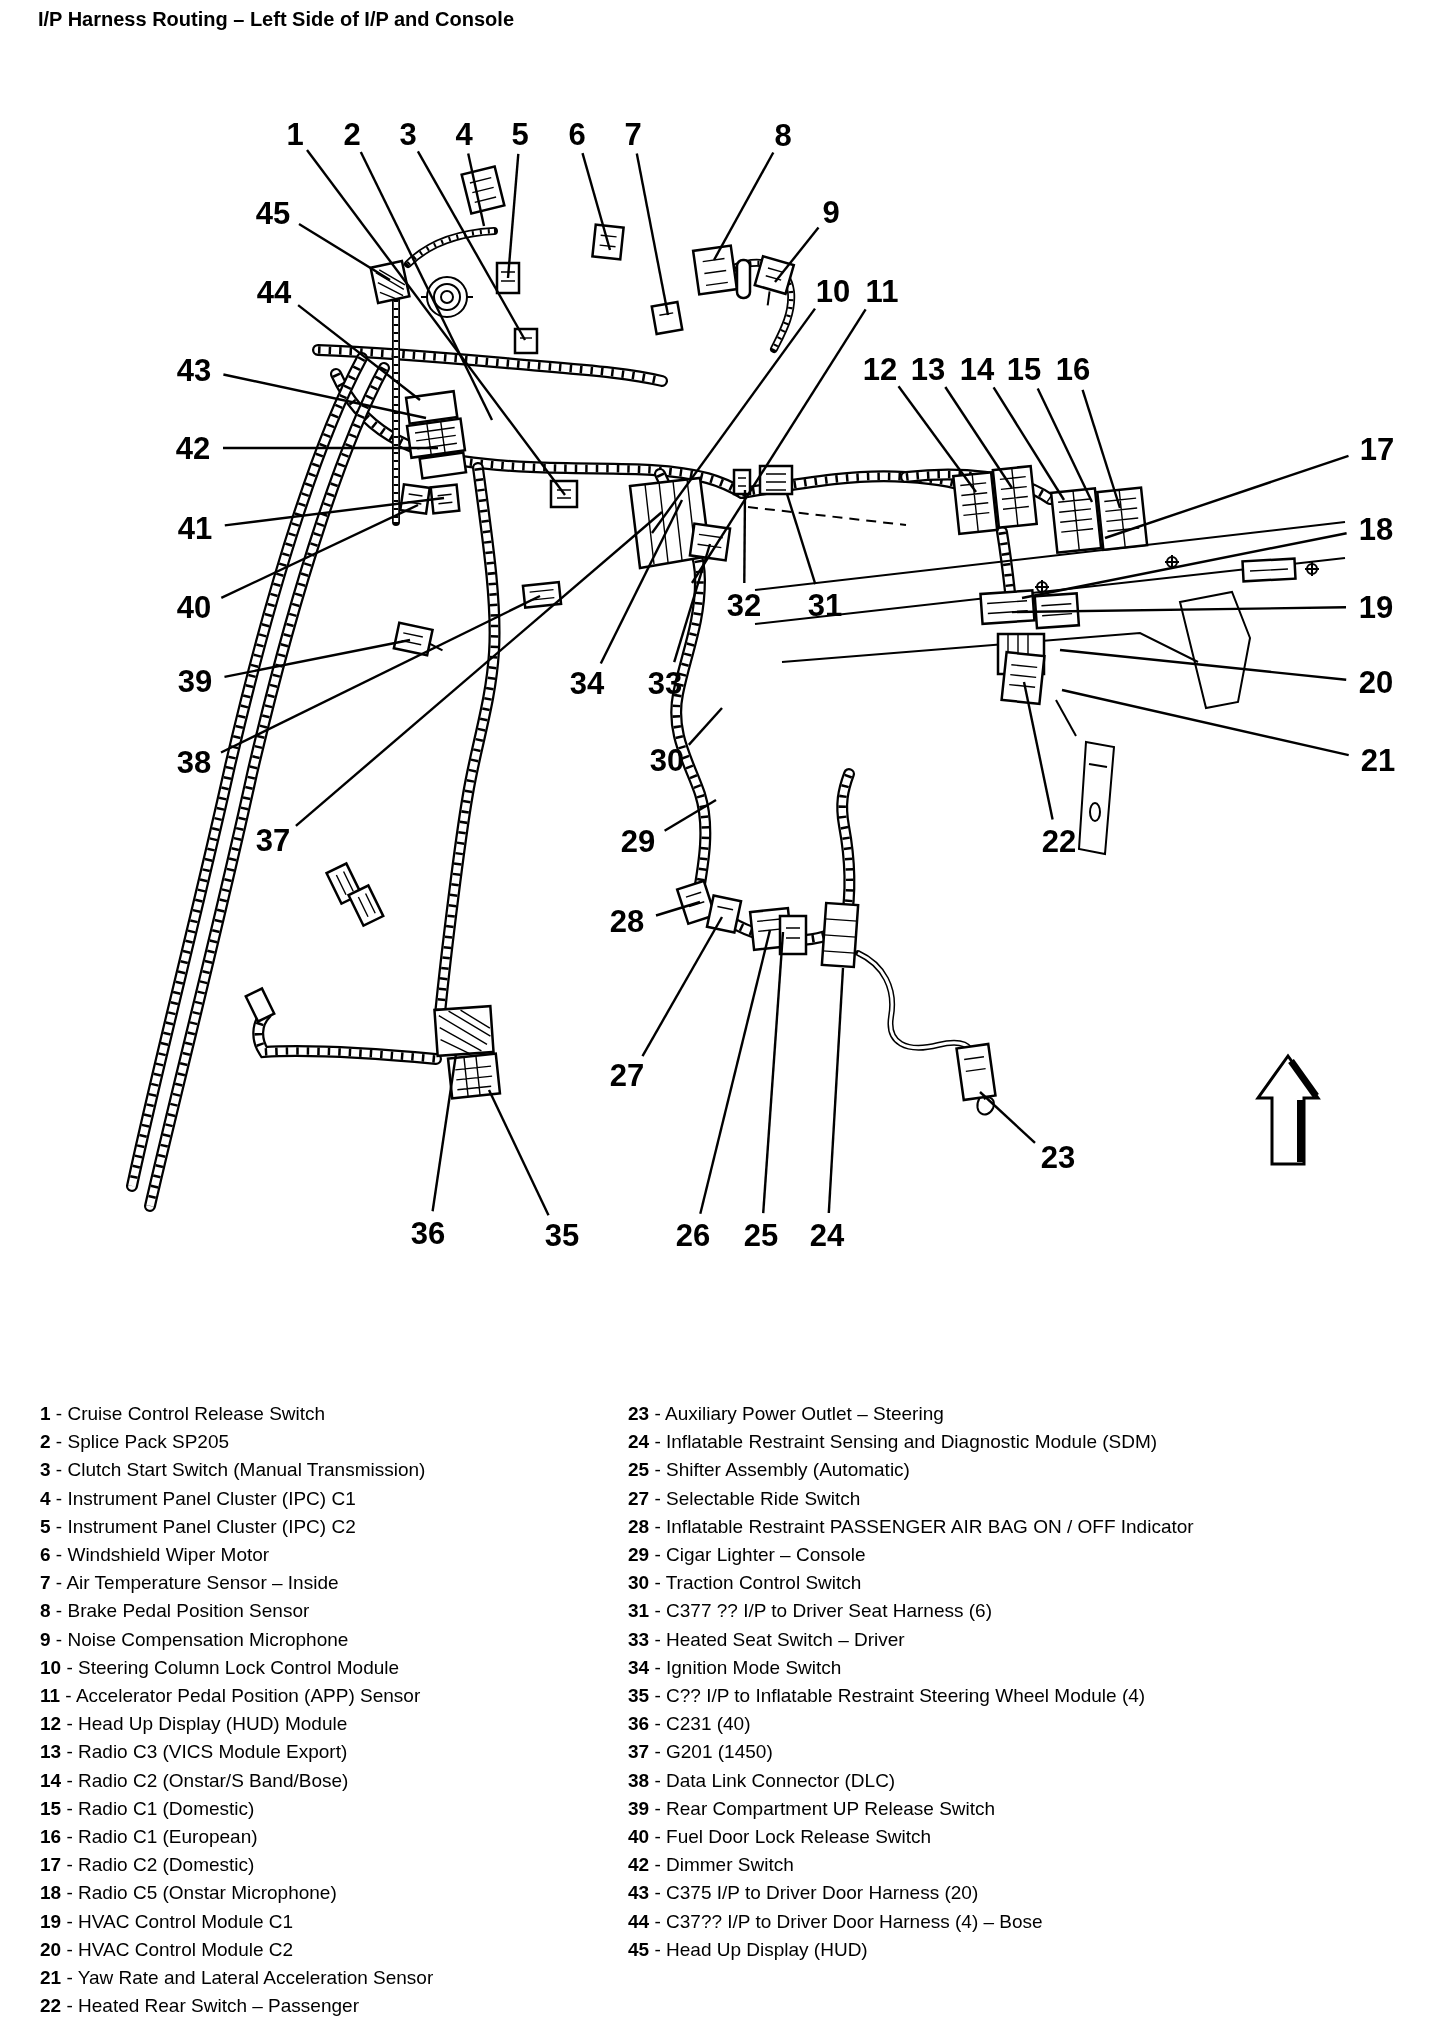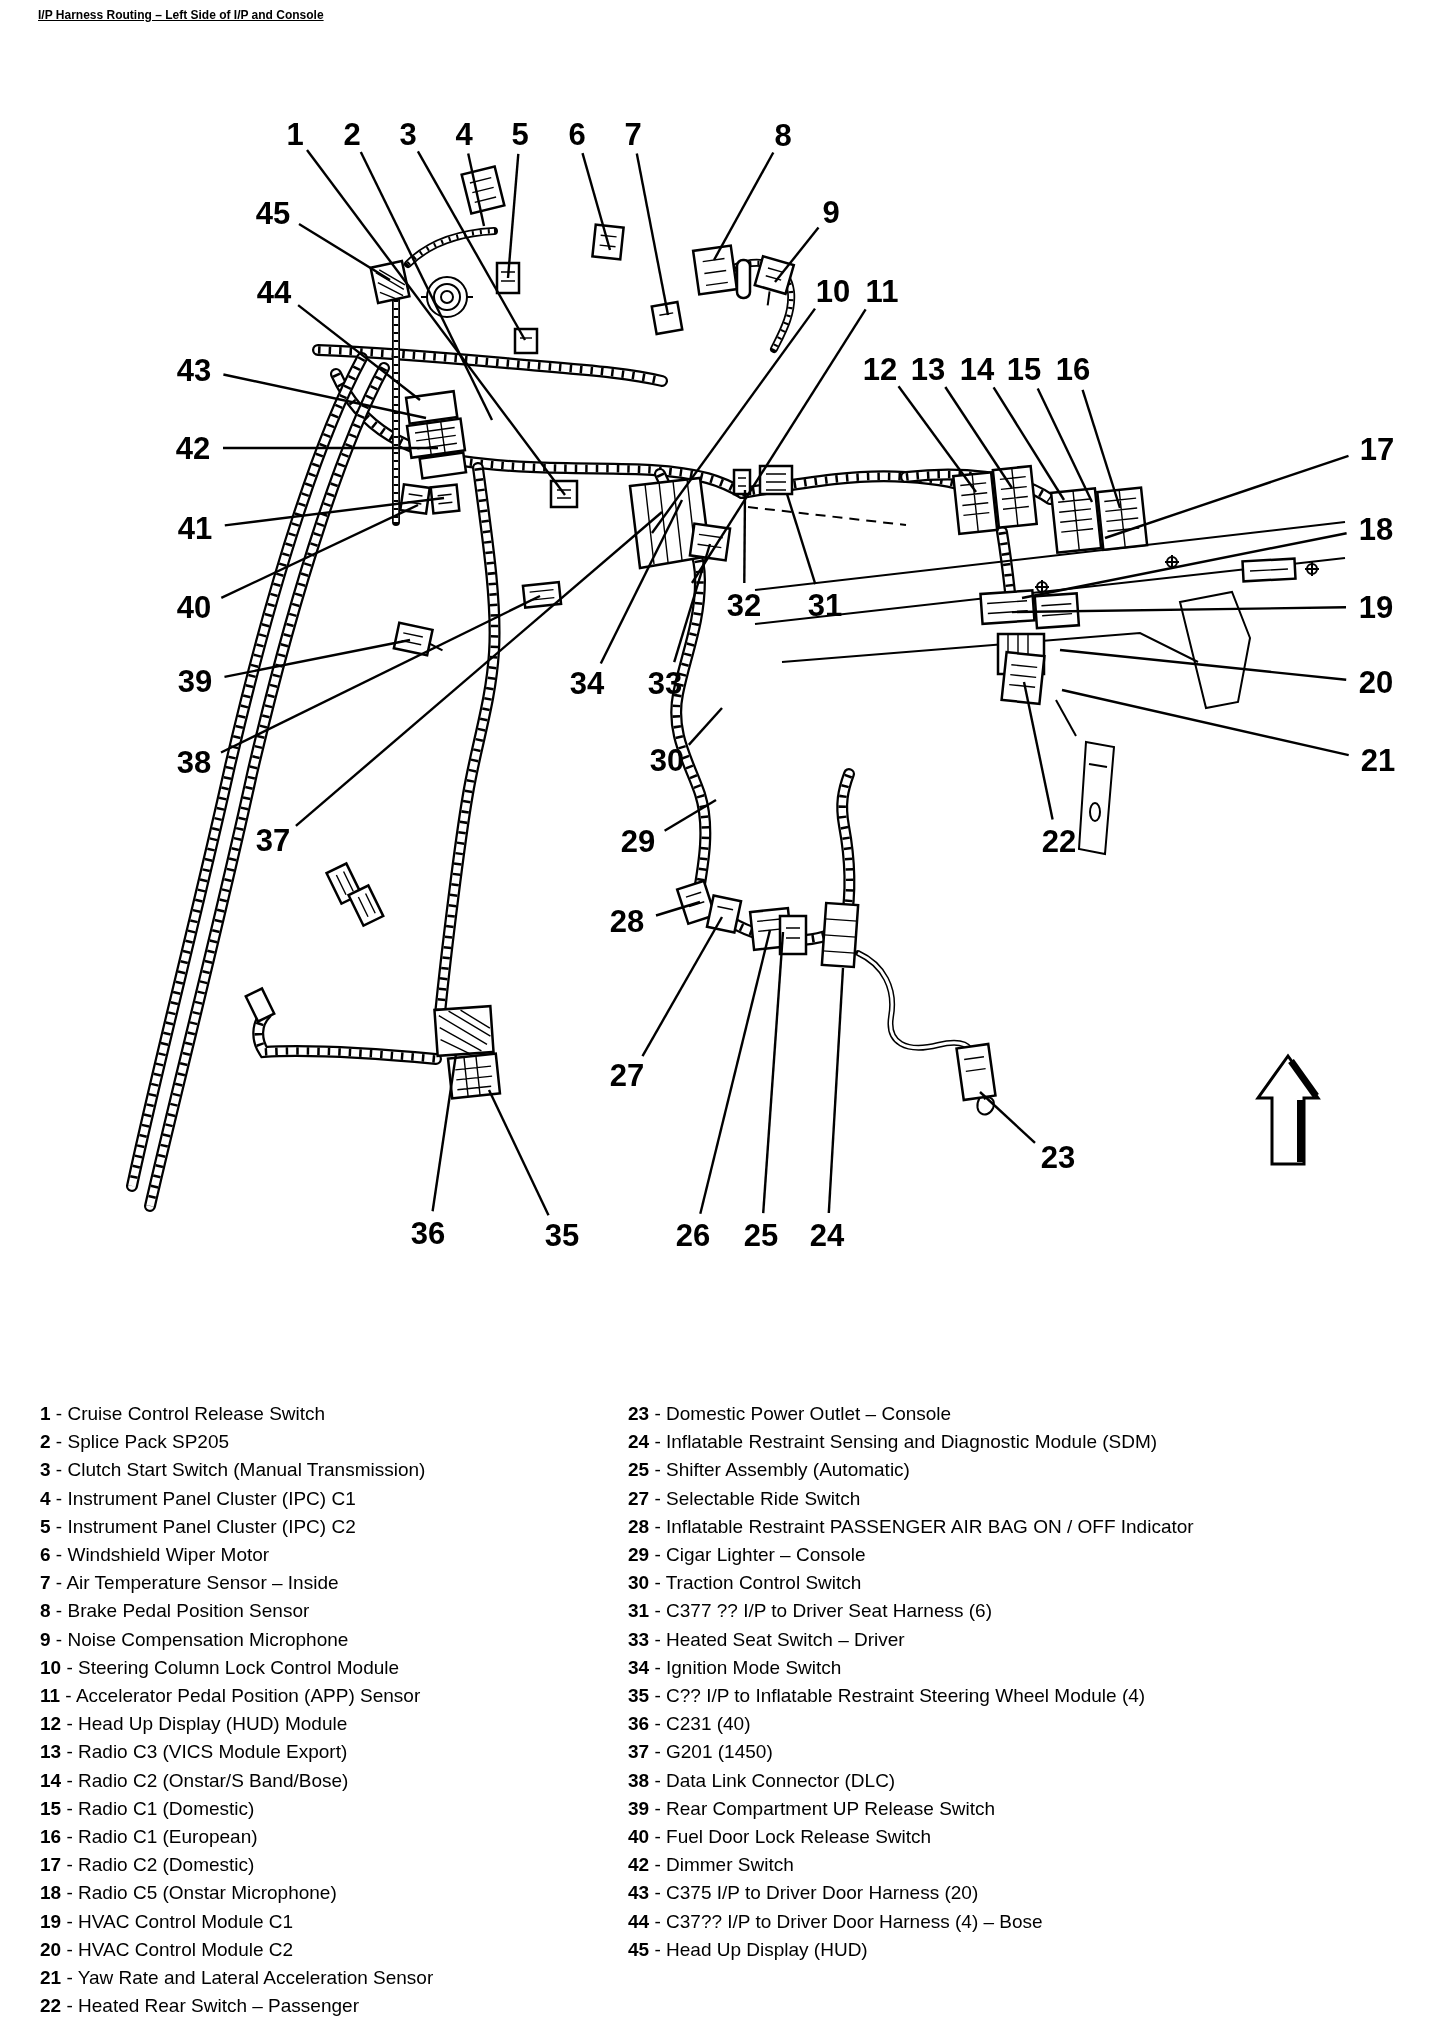--- a/index.html
+++ b/index.html
@@ -1,17 +1,17 @@
 <!DOCTYPE html>
 <html><head>
 <meta charset="utf-8">
 <style>
   html,body{margin:0;padding:0;background:#fff;}
   body{width:1456px;height:2038px;position:relative;font-family:"Liberation Sans",sans-serif;color:#000;overflow:hidden;}
-  .page-title{position:absolute;left:38px;top:8px;font-size:12px;font-weight:bold;white-space:nowrap;text-decoration:underline;}
+  .page-title{position:absolute;left:38px;top:8px;font-size:20px;font-weight:bold;white-space:nowrap;}
   #diagram-svg{position:absolute;left:0;top:0;}
   .legend-col{position:absolute;top:1400px;}
   #legend-left{left:40px;width:570px;}
   #legend-right{left:628px;width:820px;}
   .legend-item{font-size:19px;line-height:28.2px;white-space:nowrap;}
   .legend-item b{font-weight:bold;}
   
   .t1{fill:none;stroke:#000;stroke-width:12;stroke-linecap:round;}
   .t2{fill:none;stroke:#fff;stroke-width:7.5;stroke-linecap:round;}
   .t3{fill:none;stroke:#000;stroke-width:7.5;stroke-dasharray:2.5 8;stroke-linecap:butt;}
@@ -396,21 +396,21 @@
     <div class="legend-item"><b>15</b><span> - Radio C1 (Domestic)</span></div>
     <div class="legend-item"><b>16</b><span> - Radio C1 (European)</span></div>
     <div class="legend-item"><b>17</b><span> - Radio C2 (Domestic)</span></div>
     <div class="legend-item"><b>18</b><span> - Radio C5 (Onstar Microphone)</span></div>
     <div class="legend-item"><b>19</b><span> - HVAC Control Module C1</span></div>
     <div class="legend-item"><b>20</b><span> - HVAC Control Module C2</span></div>
     <div class="legend-item"><b>21</b><span> - Yaw Rate and Lateral Acceleration Sensor</span></div>
     <div class="legend-item"><b>22</b><span> - Heated Rear Switch – Passenger</span></div>
   </div>
 <div id="legend-right" class="legend-col">
-    <div class="legend-item"><b>23</b><span> - Domestic Power Outlet – Console</span></div>
+    <div class="legend-item"><b>23</b><span> - Auxiliary Power Outlet – Steering</span></div>
     <div class="legend-item"><b>24</b><span> - Inflatable Restraint Sensing and Diagnostic Module (SDM)</span></div>
     <div class="legend-item"><b>25</b><span> - Shifter Assembly (Automatic)</span></div>
     <div class="legend-item"><b>27</b><span> - Selectable Ride Switch</span></div>
     <div class="legend-item"><b>28</b><span> - Inflatable Restraint PASSENGER AIR BAG ON / OFF Indicator</span></div>
     <div class="legend-item"><b>29</b><span> - Cigar Lighter – Console</span></div>
     <div class="legend-item"><b>30</b><span> - Traction Control Switch</span></div>
     <div class="legend-item"><b>31</b><span> - C377 ?? I/P to Driver Seat Harness (6)</span></div>
     <div class="legend-item"><b>33</b><span> - Heated Seat Switch – Driver</span></div>
     <div class="legend-item"><b>34</b><span> - Ignition Mode Switch</span></div>
     <div class="legend-item"><b>35</b><span> - C?? I/P to Inflatable Restraint Steering Wheel Module (4)</span></div>

